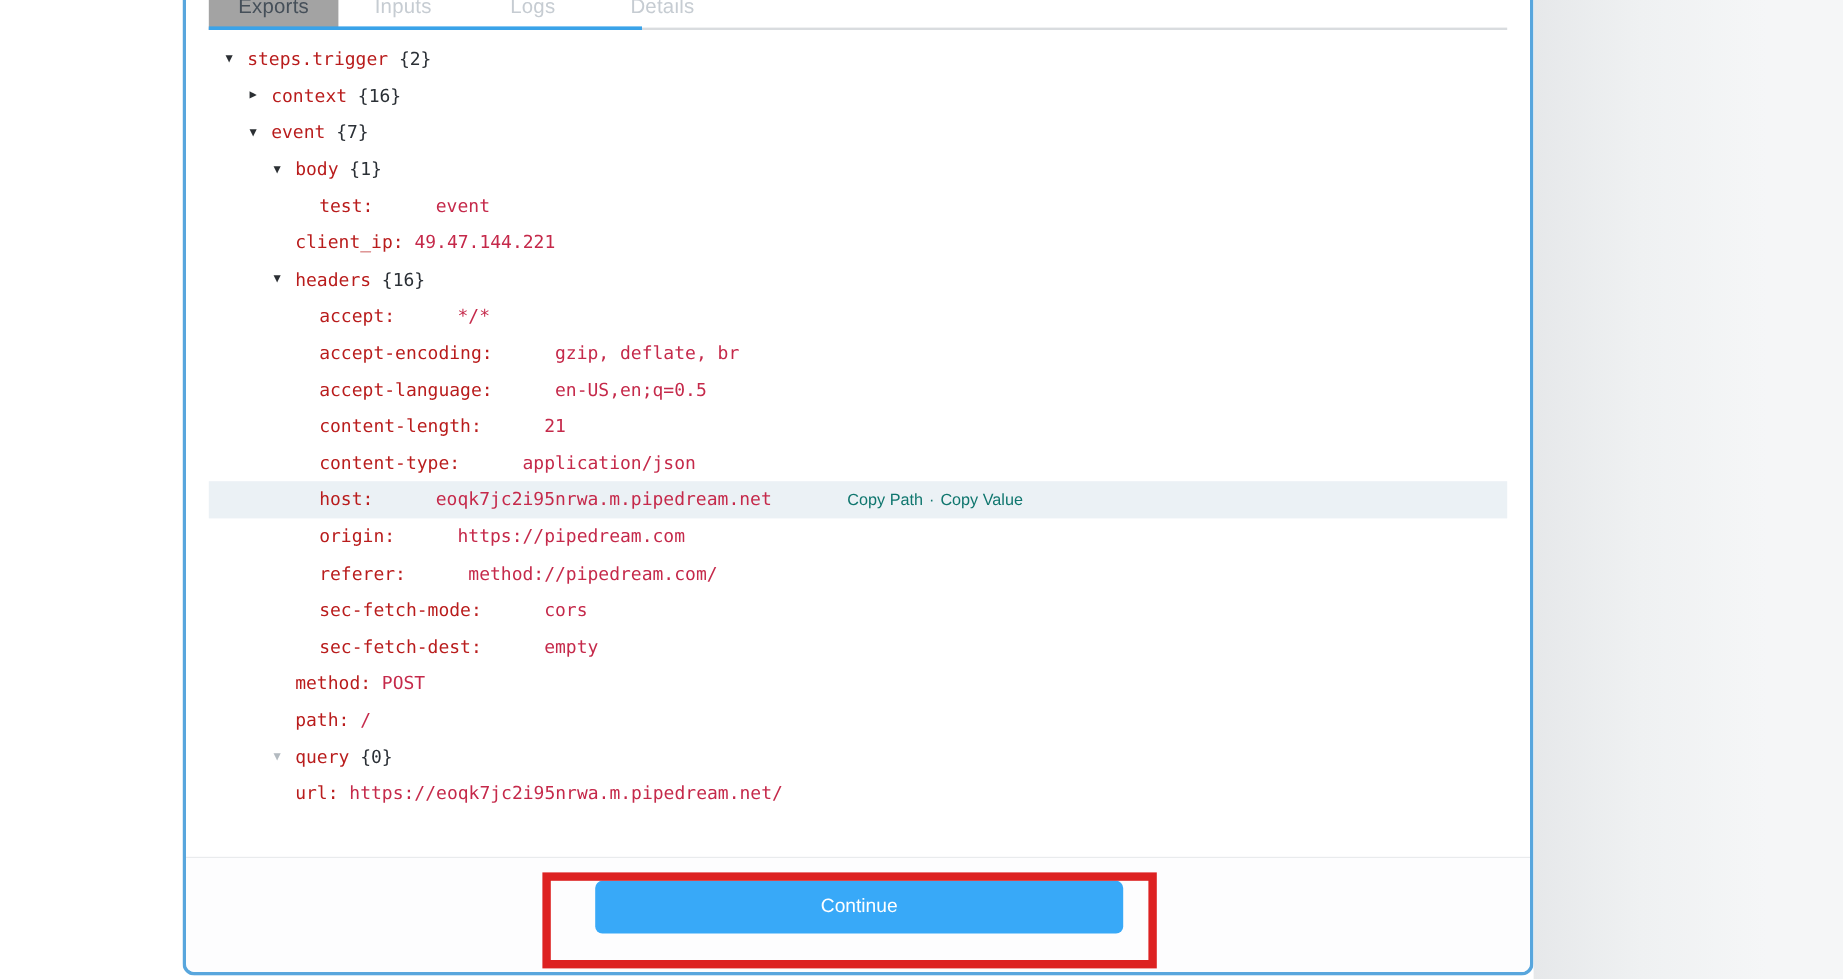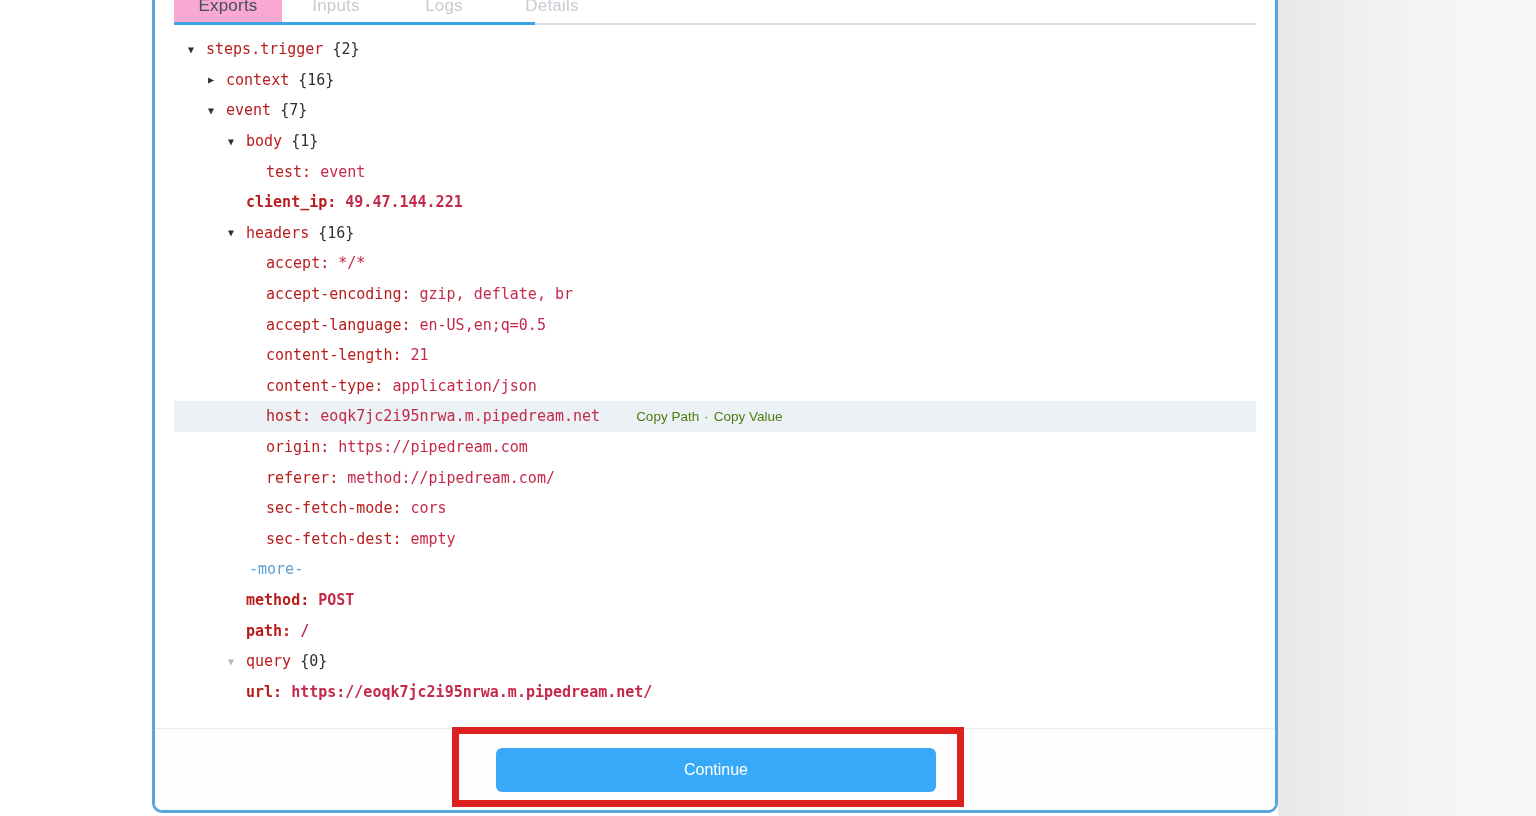--- a/index.html
+++ b/index.html
@@ -15,48 +15,48 @@
   .panel { position:absolute; left:152px; top:0; width:1126px; height:813px;
     background:#ffffff; border:3px solid #58a6dd; border-top:none;
     border-radius:0 0 10px 10px; overflow:hidden; }
 
   
   .tabbar { position:relative; margin:0 19px; height:25px; border-bottom:2px solid #d9dcdf;
     display:flex; }
   .tab { width:108px; height:25px; overflow:hidden; text-align:center; cursor:pointer; }
   .tab .tab-label { display:block; font-size:17px; line-height:36px; margin-top:-12px;
     color:#c6ccd2; letter-spacing:.2px; }
-  .tab.active { background:#f9a8d4; }
+  .tab.active { background:#a3a3a3; }
   .tab.active .tab-label { color:#454f59; }
   .tab-underline { position:absolute; left:0; bottom:-2px; width:361px; height:3px;
     background:#3aa3e9; }
 
   
   .tree { margin:0 19px; padding-top:9px; font-family:"DejaVu Sans Mono", monospace;
     font-size:15px; color:#2b3036; }
   .row { height:30.6px; display:flex; align-items:center; white-space:pre; }
   .row .arrow { width:18px; font-size:10px; color:#2b2f33; flex:0 0 18px; }
   .row .arrow.muted { color:#b3bac0; }
   .row .key { color:#b91c1c; }
   .row .count { margin-left:9px; color:#2b3036; }
   .row .val { margin-left:9px; color:#c5294a; }
   .p0 { padding-left:14px; }
   .p1 { padding-left:34px; }
   .p2 { padding-left:54px; }
-  .leaf2 { padding-left:72px;font-weight:bold; }
-  .leaf3 { padding-left:92px; }
+  .leaf2 { padding-left:72px; }
+  .leaf3 { padding-left:92px;gap:43px; }
   .more-row { padding-left:75px; color:#5b9fd6; cursor:pointer; }
   .row.highlight { background:#ebf1f5; }
-  .actions { margin-left:36px; font-family:"Liberation Sans", sans-serif; font-size:13.5px;
-    color:#4d7c0f; display:flex; align-items:center; }
+  .actions { margin-left:20px; font-family:"Liberation Sans", sans-serif; font-size:13.5px;
+    color:#0f766e; display:flex; align-items:center; }
   .actions .act { cursor:pointer; }
   .actions .sep { margin:0 5px; }
 
   
-  .footer { position:absolute; left:0; bottom:0; width:100%; height:82px;
+  .footer { position:absolute; left:0; bottom:0; width:100%; height:96px;
     background:#fdfdfe; border-top:1px solid #e9ebed; }
   .continue-btn { position:absolute; left:341px; top:19px; width:440px; height:44px;
     background:#38a9f8; border:none; border-radius:6px; color:#ffffff; font-size:16px;
     font-family:"Liberation Sans", sans-serif; cursor:pointer; }
 
   
   .annotation { position:absolute; left:452px; top:727px; width:512px; height:80px;
     border:7px solid #dd2121; z-index:10; pointer-events:none; }
 </style>
 </head>
@@ -173,23 +173,20 @@
       <div class="row leaf3">
         <span class="key">sec-fetch-mode:</span>
         <span class="val">cors</span>
       </div>
 
       <div class="row leaf3">
         <span class="key">sec-fetch-dest:</span>
         <span class="val">empty</span>
       </div>
 
-      <div class="row more-row">
-        <span>-more-</span>
-      </div>
 
       <div class="row leaf2">
         <span class="key">method:</span>
         <span class="val">POST</span>
       </div>
 
       <div class="row leaf2">
         <span class="key">path:</span>
         <span class="val">/</span>
       </div>

